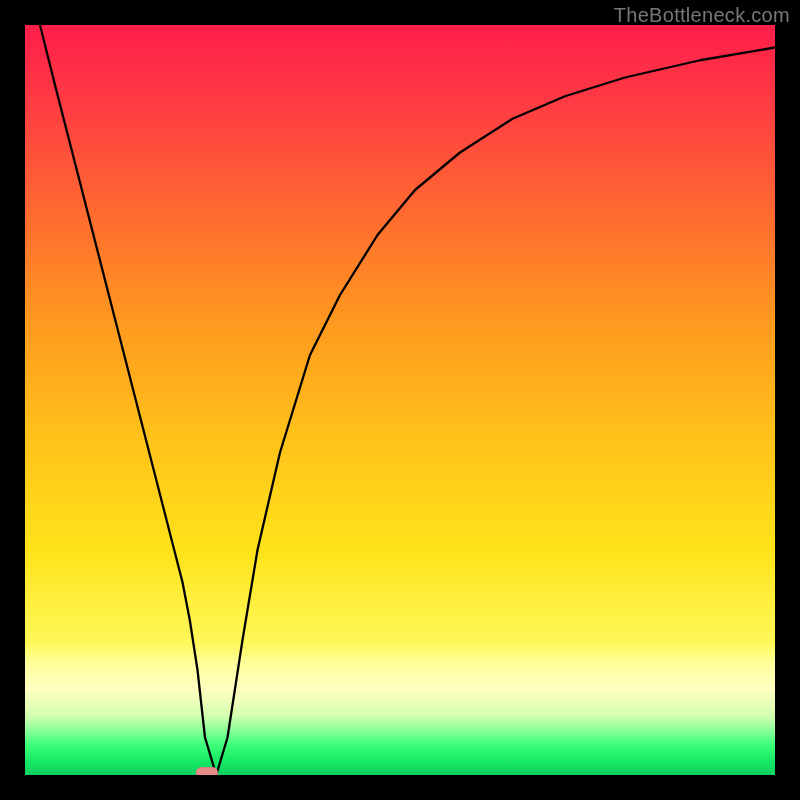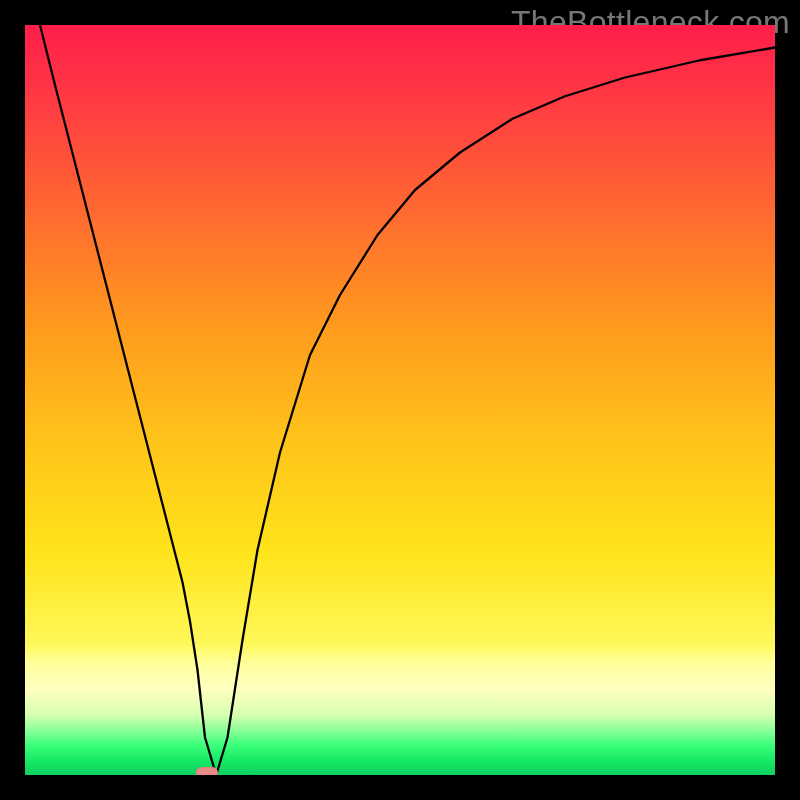--- a/index.html
+++ b/index.html
@@ -44,21 +44,21 @@
       #3cff7a 96%,
       #14e864 98.2%,
       #10d060 100%
     );
   }
   .watermark {
     position: absolute;
     top: 4px;
     right: 10px;
     color: #777;
-    font-size: 32px;
+    font-size: 20px;
     font-weight: 400;
     letter-spacing: 0.3px;
     user-select: none;
   }
   .curve-svg {
     position: absolute;
     inset: 0;
   }
   .curve-path {
     fill: none;

